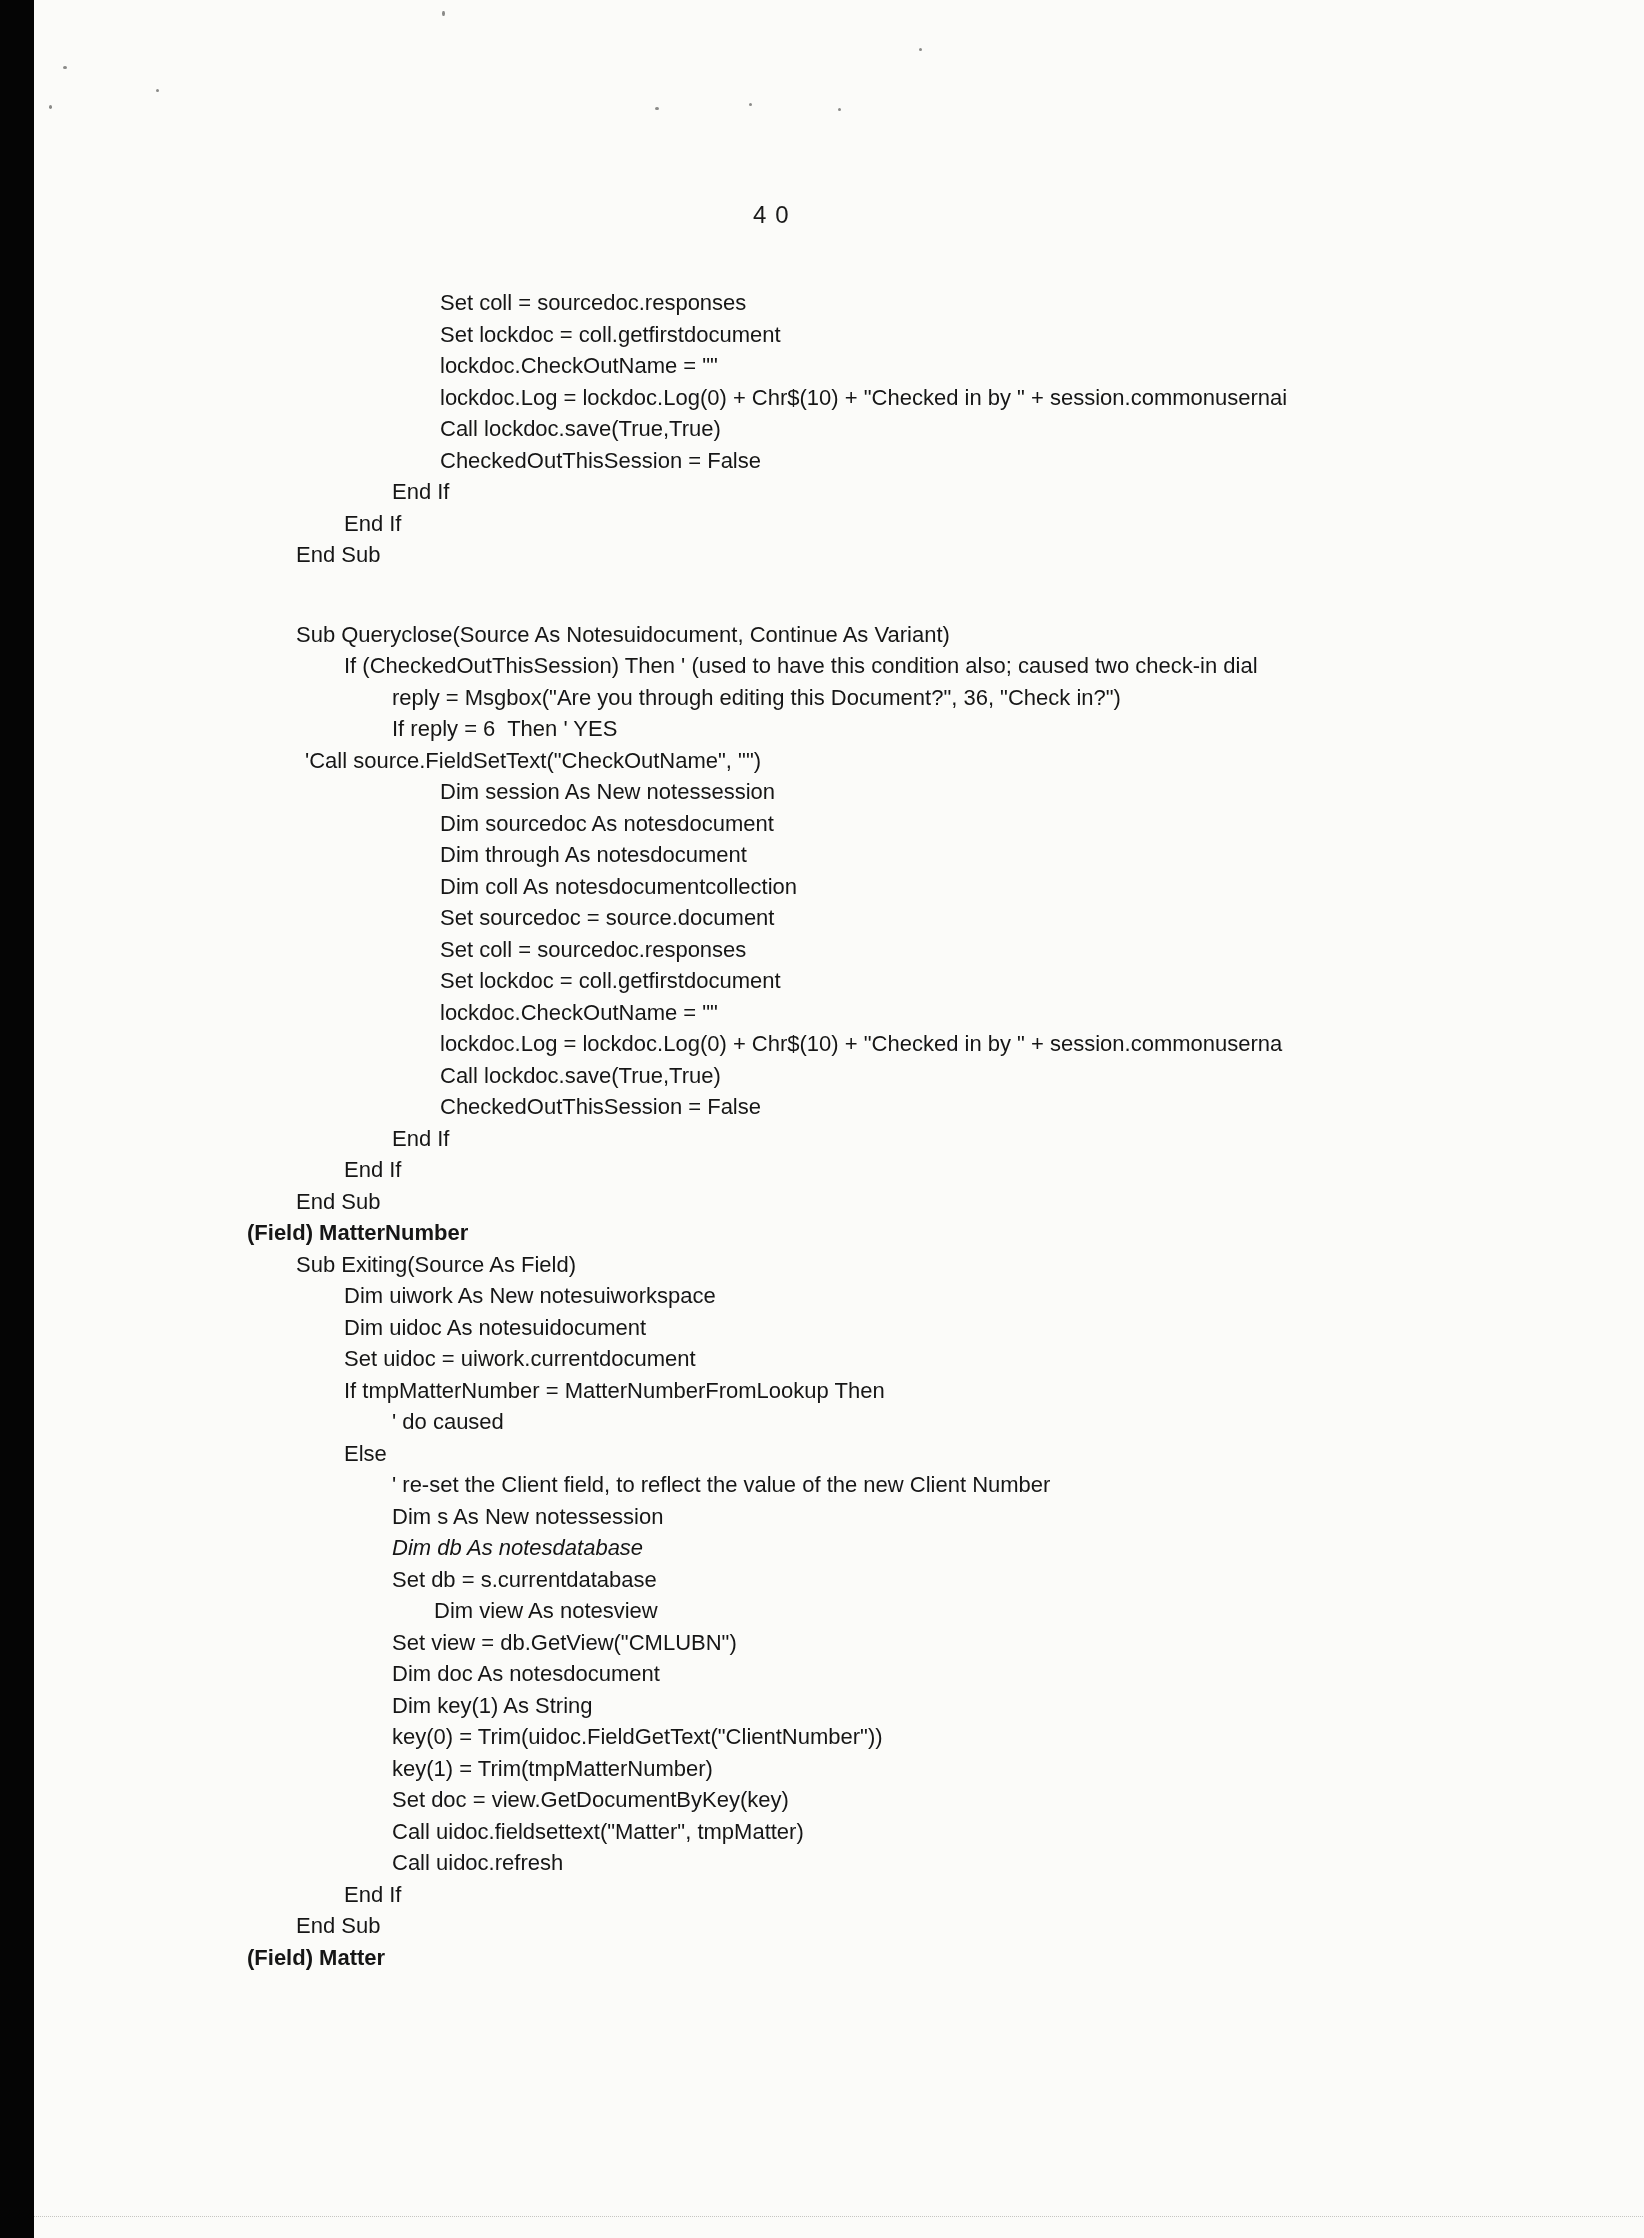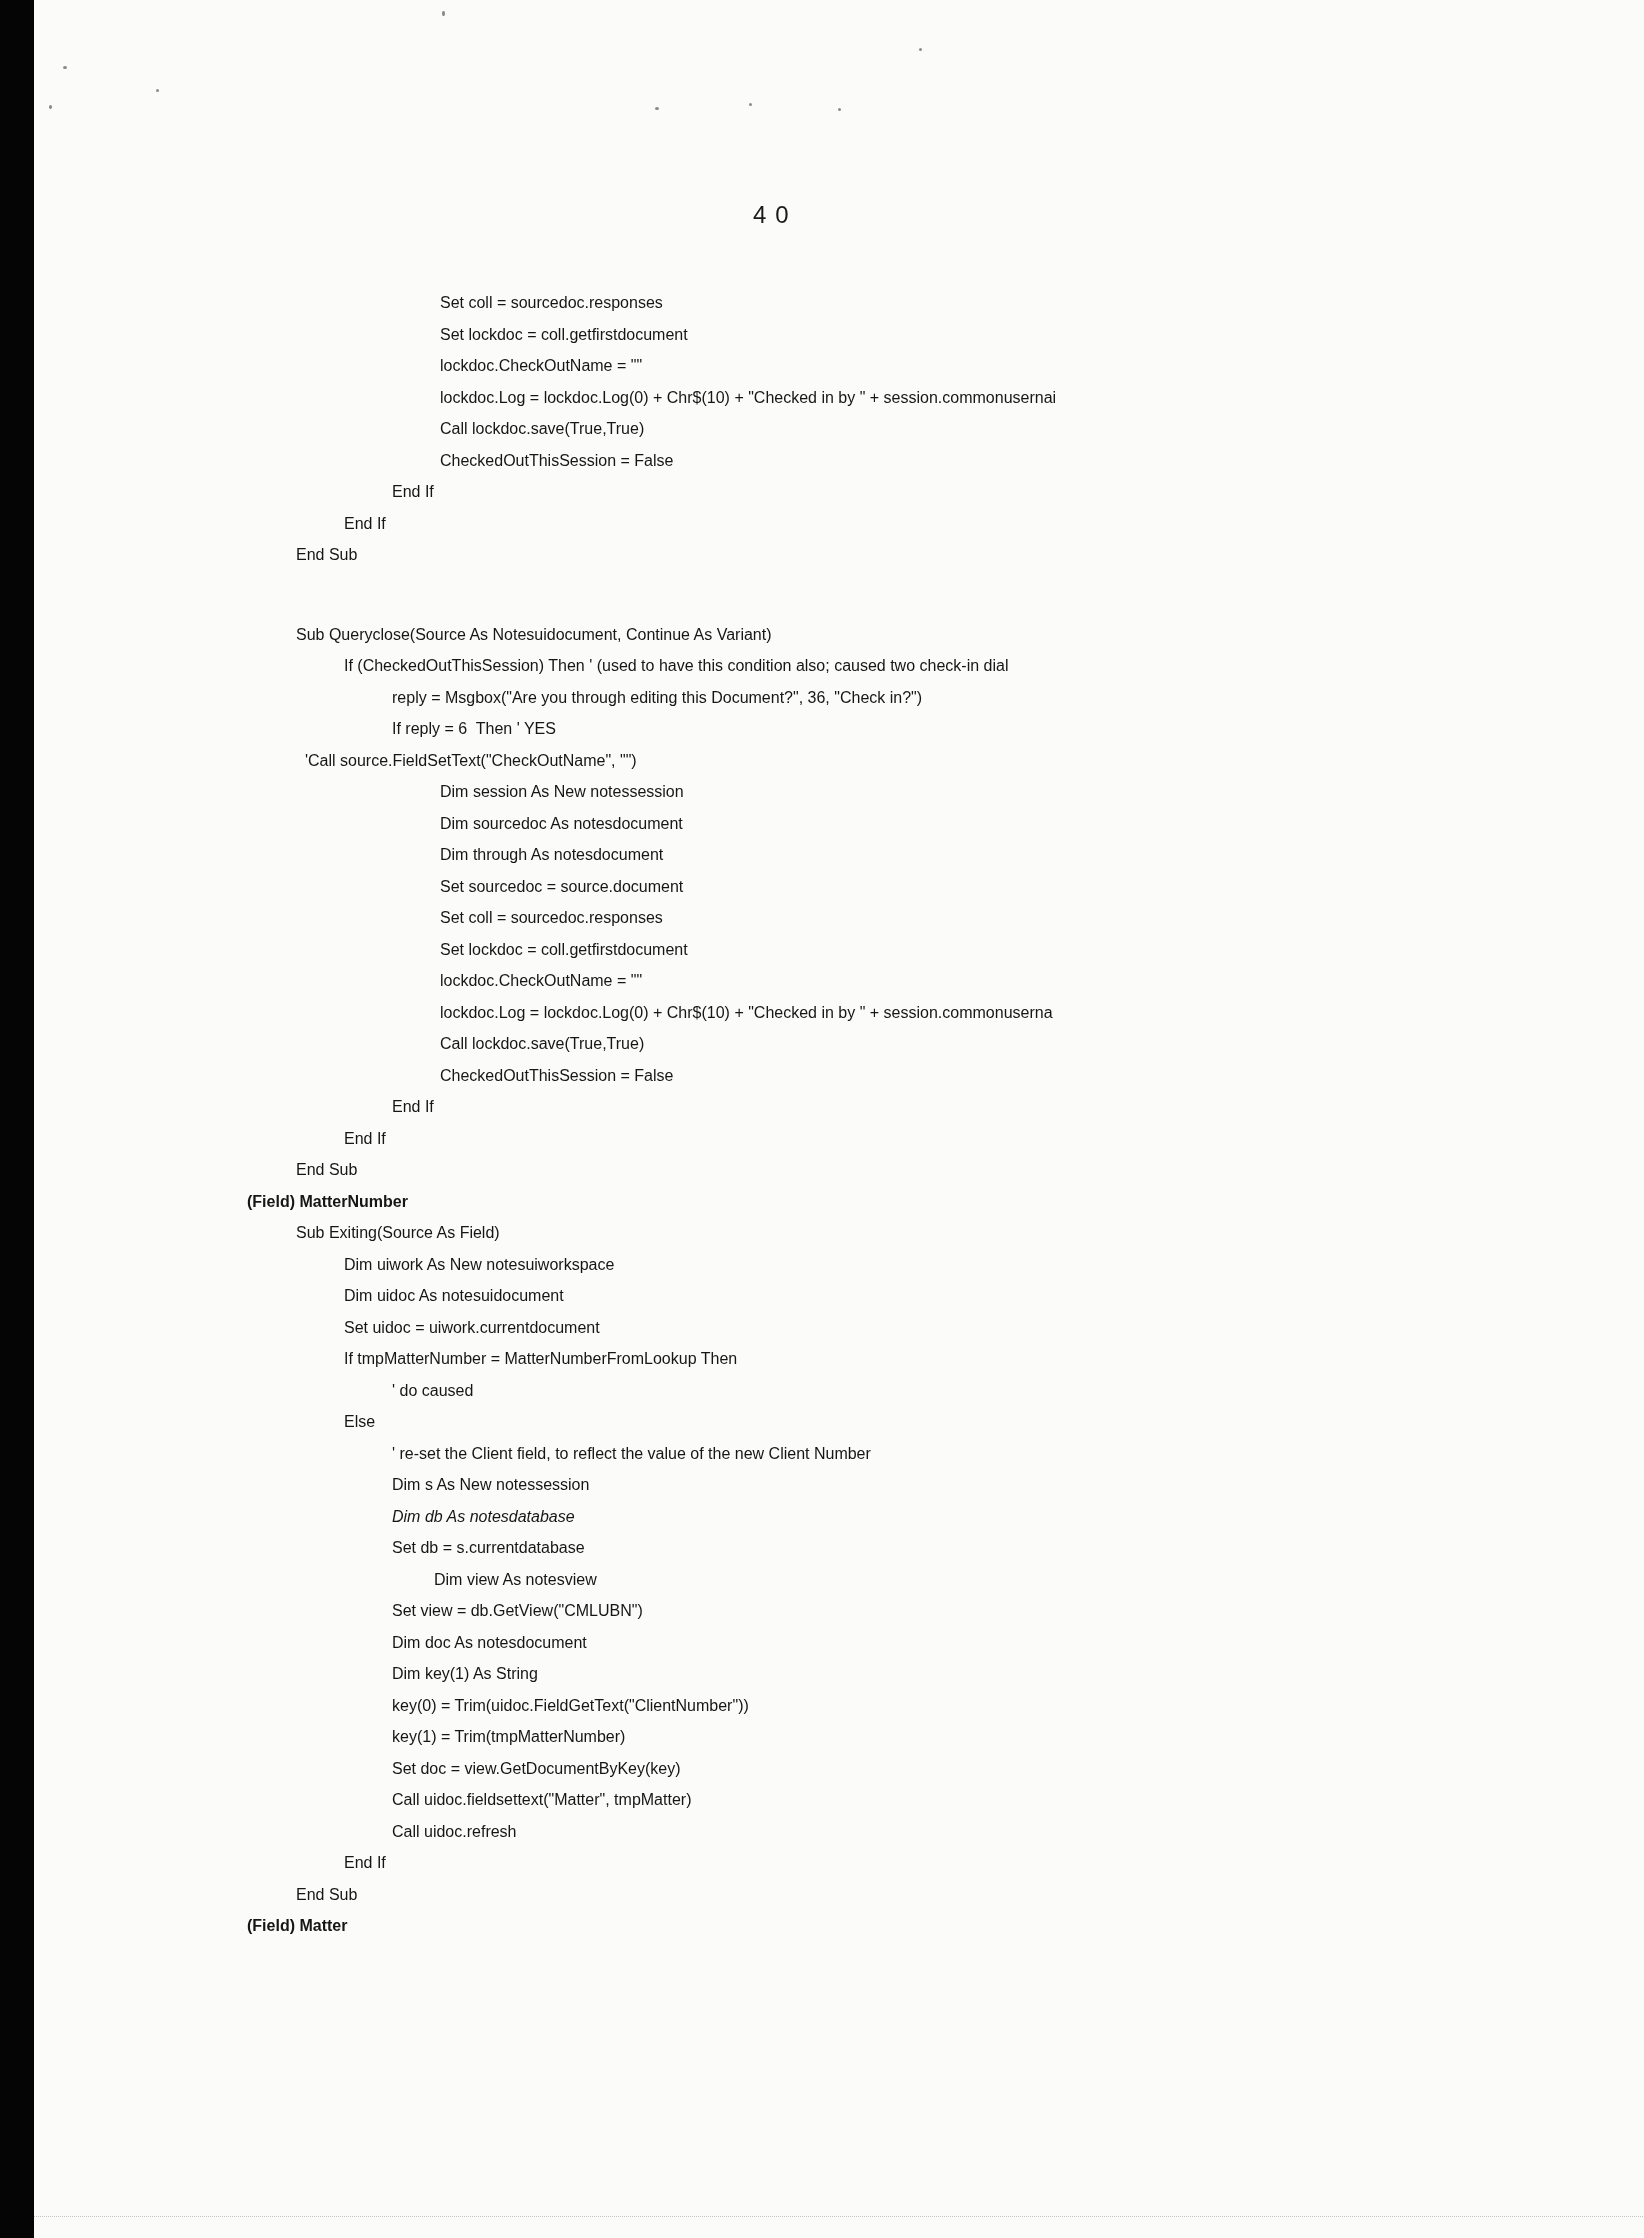--- a/index.html
+++ b/index.html
@@ -37,21 +37,21 @@
     color: #1a1a1a;
   }
   .code {
     position: absolute;
     top: 287px;
     left: 0;
     width: 1645px;
   }
   .code-line {
     white-space: pre;
-    font-size: 16px;
+    font-size: 22px;
     line-height: 31.5px;
     height: 31.5px;
     color: #161616;
     overflow: hidden;
   }
   .code-line.bold {
     font-weight: bold;
   }
   
   .bottom-line {
@@ -106,20 +106,21 @@
       <div class="code-line" style="padding-left: 344px;">End If</div>
       <div class="code-line" style="padding-left: 296px;">End Sub</div>
       <div class="code-line" style="padding-left: 296px; margin-top: 48px;">Sub Queryclose(Source As Notesuidocument, Continue As Variant)</div>
       <div class="code-line" style="padding-left: 344px;">If (CheckedOutThisSession) Then ' (used to have this condition also; caused two check-in dial</div>
       <div class="code-line" style="padding-left: 392px;">reply = Msgbox("Are you through editing this Document?", 36, "Check in?")</div>
       <div class="code-line" style="padding-left: 392px;">If reply = 6  Then ' YES</div>
       <div class="code-line" style="padding-left: 305px;">'Call source.FieldSetText("CheckOutName", "")</div>
       <div class="code-line" style="padding-left: 440px;">Dim session As New notessession</div>
       <div class="code-line" style="padding-left: 440px;">Dim sourcedoc As notesdocument</div>
       <div class="code-line" style="padding-left: 440px;">Dim through As notesdocument</div>
+      <div class="code-line" style="padding-left: 440px;">Dim coll As notesdocumentcollection</div>
       <div class="code-line" style="padding-left: 440px;">Set sourcedoc = source.document</div>
       <div class="code-line" style="padding-left: 440px;">Set coll = sourcedoc.responses</div>
       <div class="code-line" style="padding-left: 440px;">Set lockdoc = coll.getfirstdocument</div>
       <div class="code-line" style="padding-left: 440px;">lockdoc.CheckOutName = ""</div>
       <div class="code-line" style="padding-left: 440px;">lockdoc.Log = lockdoc.Log(0) + Chr$(10) + "Checked in by " + session.commonuserna</div>
       <div class="code-line" style="padding-left: 440px;">Call lockdoc.save(True,True)</div>
       <div class="code-line" style="padding-left: 440px;">CheckedOutThisSession = False</div>
       <div class="code-line" style="padding-left: 392px;">End If</div>
       <div class="code-line" style="padding-left: 344px;">End If</div>
       <div class="code-line" style="padding-left: 296px;">End Sub</div>

